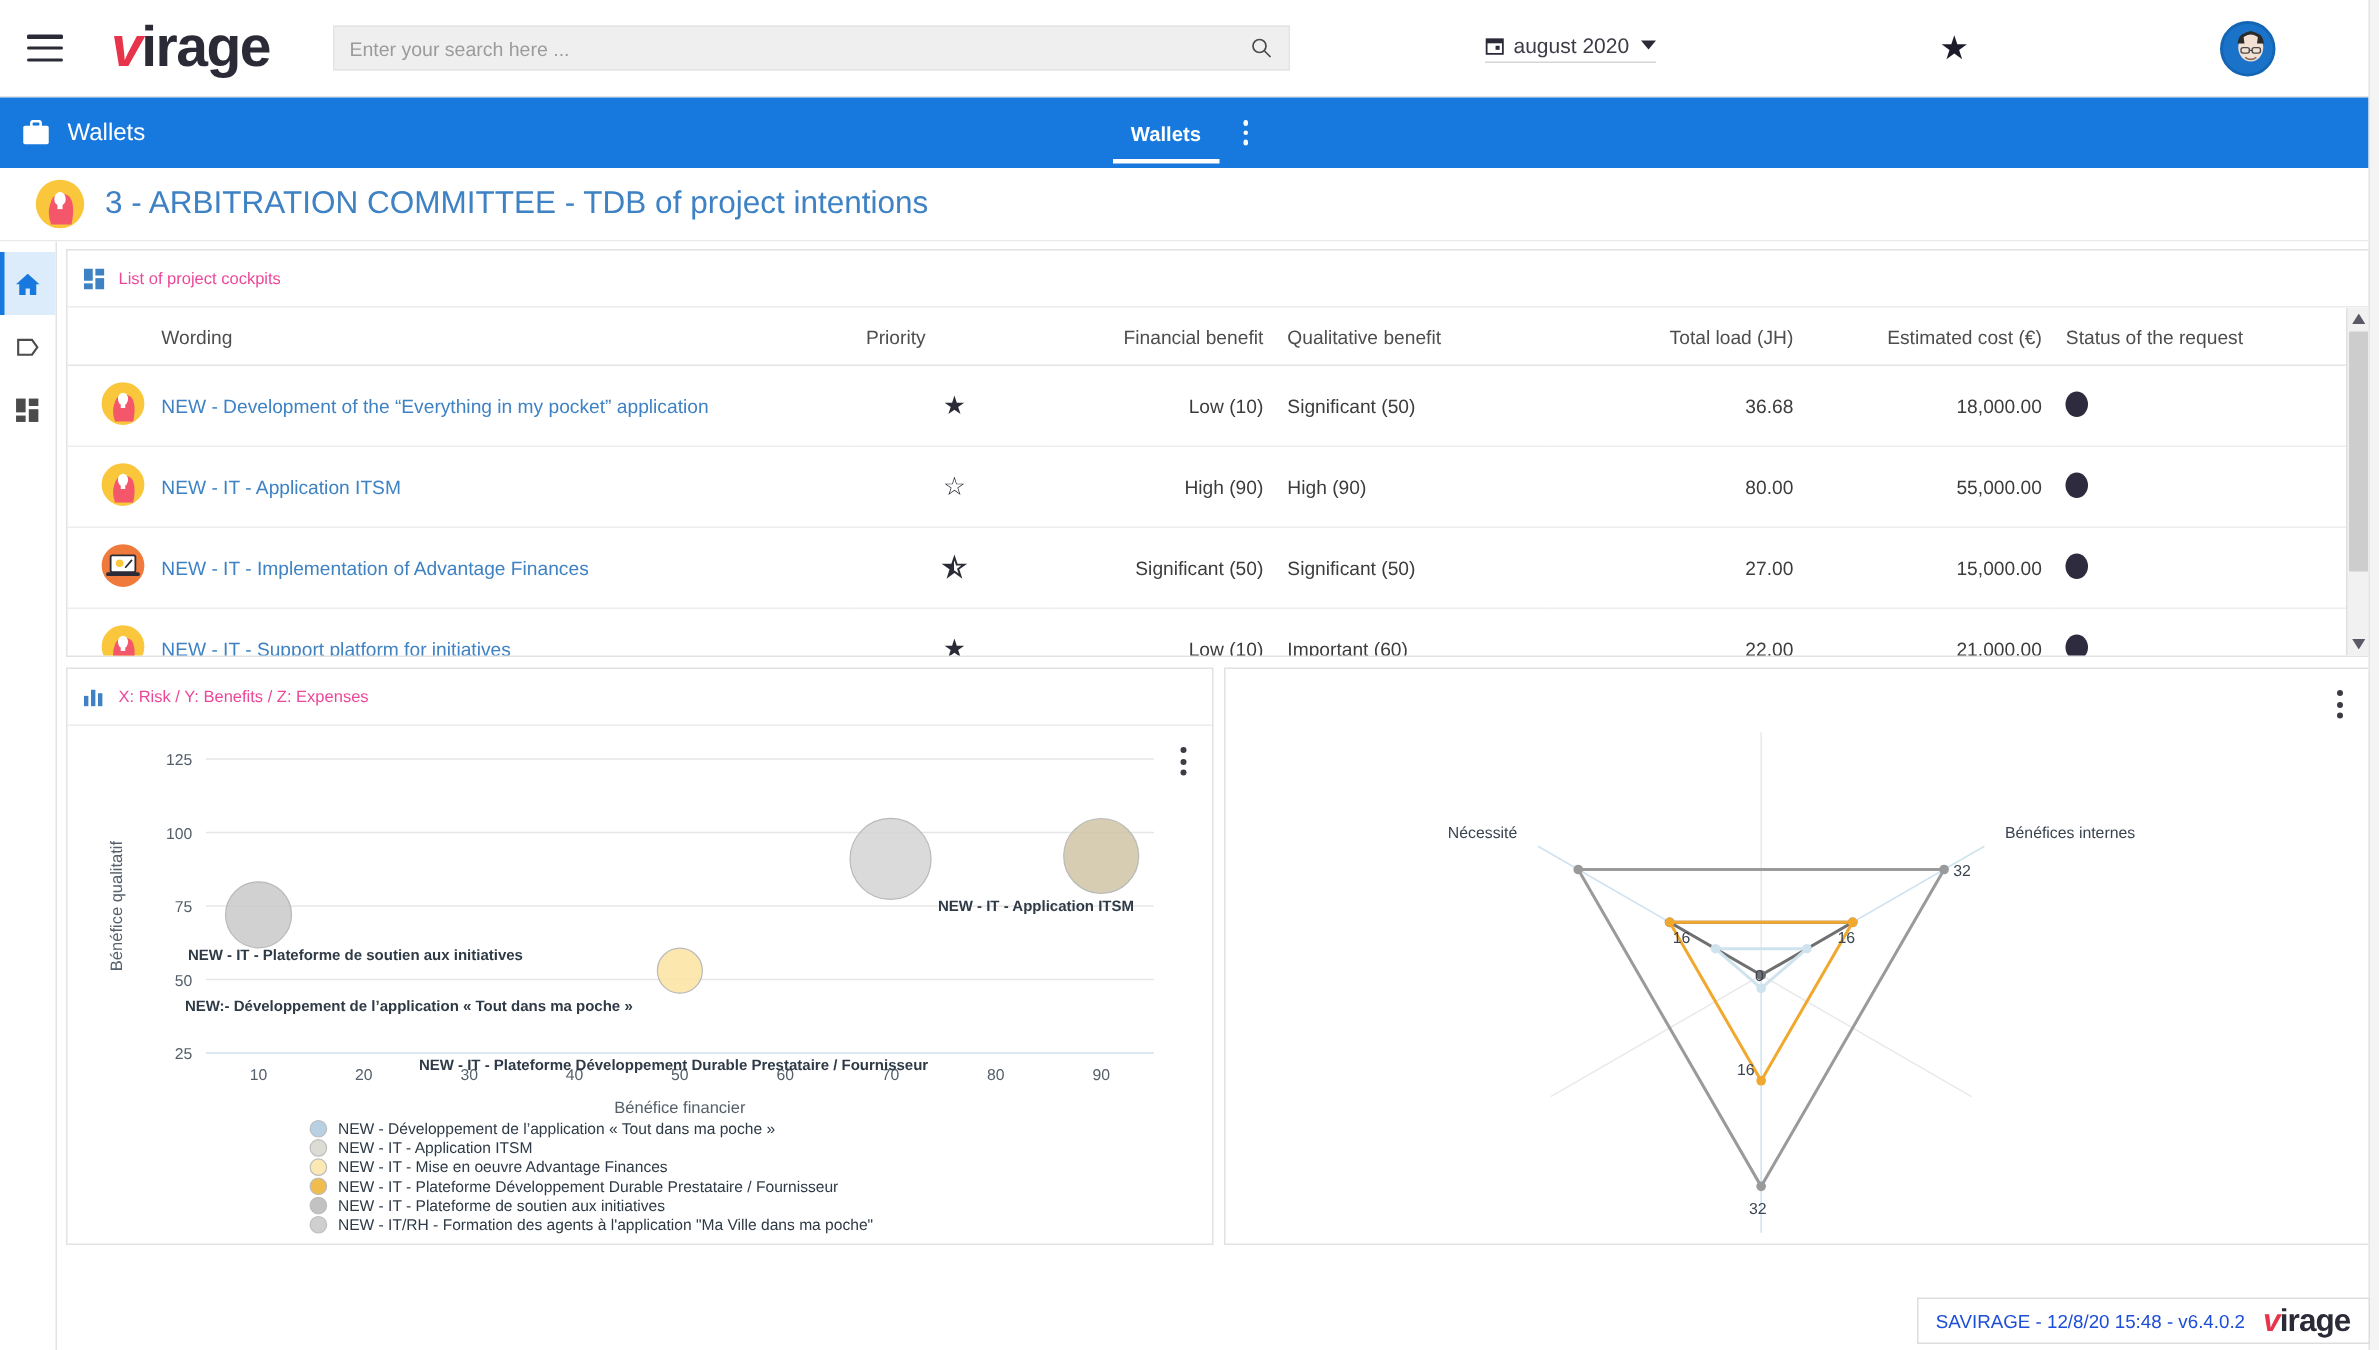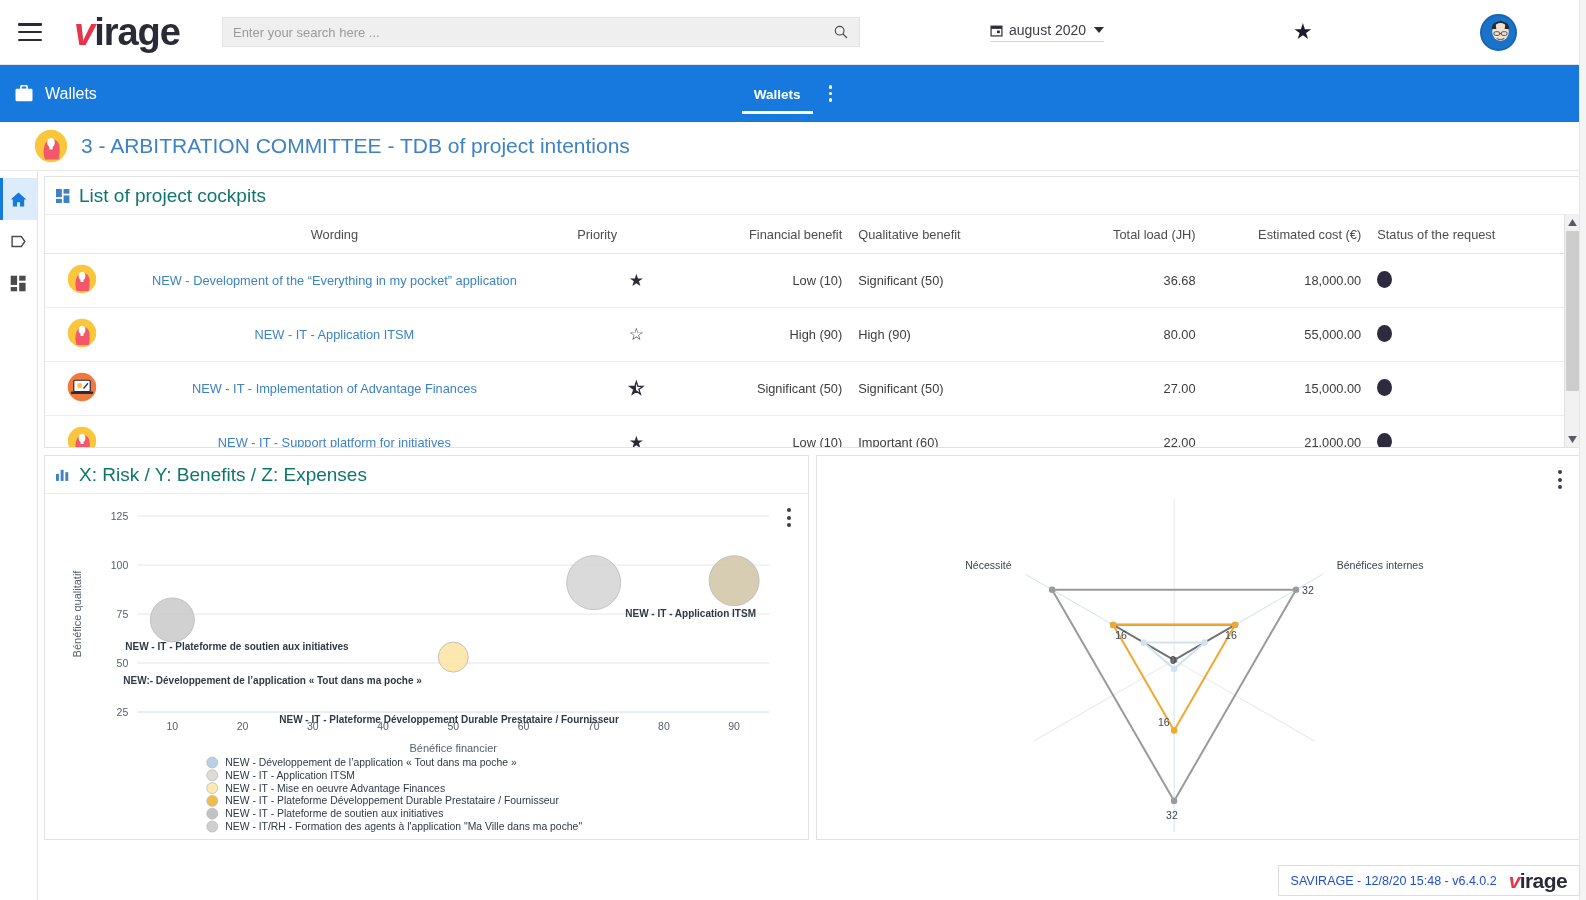--- a/index.html
+++ b/index.html
@@ -69,21 +69,21 @@
   .avatar {
     position: absolute; left: 1480px;
     width: 37px; height: 37px; border-radius: 50%;
     background: #1a73c8;
     border: 2px solid #1565b5;
     overflow: hidden;
   }
 
   
   .bluebar {
-    height: 57px; background: #1779de;
+    height: 47px; background: #1779de;
     display: flex; align-items: center;
     position: relative; color: #fff;
   }
   .bluebar .module {
     display: flex; align-items: center; gap: 11px;
     margin-left: 14px; font-size: 16px;
   }
   .briefcase { width: 20px; height: 17px; }
   .tabs {
     position: absolute; left: 0; right: 0;
@@ -97,21 +97,21 @@
   .tab.active::after {
     content: ""; position: absolute; left: -8px; right: -8px; bottom: 0;
     height: 3px; background: #fff;
   }
   .kebab { display: flex; flex-direction: column; gap: 3px; cursor: pointer; padding: 4px; }
   .kebab i { width: 3.5px; height: 3.5px; background: #fff; border-radius: 50%; display: block; }
 
   
   .pagetitle {
     height: 49px; display: flex; align-items: center;
-    gap: 13px; padding-left: 34px;
+    gap: 13px; padding-left: 23px;
     background: #fff;
     border-bottom: 1px solid #e9e9e9;
   }
   .pagetitle h1 { font-size: 21px; font-weight: normal; color: #3e82c4; }
 
   
   .idea-ico { width: 34px; height: 34px; flex: none; border-radius: 50%; }
   .idea-ico.small { width: 30px; height: 30px; }
 
   
@@ -137,21 +137,21 @@
   .panel {
     border: 1px solid #e2e2e2;
     background: #fff;
     margin-bottom: 7px;
   }
   .panel-head {
     height: 38px; display: flex; align-items: center; gap: 9px;
     padding-left: 11px;
     border-bottom: 1px solid #ececec;
   }
-  .panel-head .ptitle { font-size: 19px; color: #0f766e; text-align: center; }
+  .panel-head .ptitle { font-size: 11px; color: #ec4899; text-align: center; }
   .grid-ico { width: 14px; height: 14px; flex: none; }
   .bar-ico { width: 14px; height: 13px; flex: none; }
 
   
   .tbl-scroll { position: relative; height: 232px; overflow: hidden; }
   table { width: 100%; border-collapse: collapse; table-layout: fixed; }
   th {
     font-size: 12.8px; font-weight: normal; color: #4d4d4d;
     text-align: left; padding: 12px 8px 11px;
     border-bottom: 1px solid #e4e4e4;
@@ -159,21 +159,21 @@
   }
   td {
     font-size: 12.8px; color: #3c3c3c;
     padding: 10px 8px; border-bottom: 1px solid #ededed;
     white-space: nowrap; overflow: hidden;
   }
   td.link { color: #3e82c4; cursor: pointer; }
   .num { text-align: right; }
   th.num { text-align: right; }
   .c-icon { width: 52px; padding-left: 22px; }
-  .c-word { width: 448px; text-align: center; }
+  .c-word { width: 448px; }
   .c-prio { width: 128px; text-align: center; }
   th.c-prio { text-align: left; padding-left: 8px; }
   .c-fin { width: 140px; text-align: right; }
   .c-qual { width: 172px; margin-left: 20px; }
   .c-load { width: 165px; }
   .c-cost { width: 158px; }
   .c-status { width: 200px; }
   .star { font-size: 17px; color: #2b2b38; line-height: 1; }
   .status-dot {
     width: 15px; height: 17px; border-radius: 50%;

